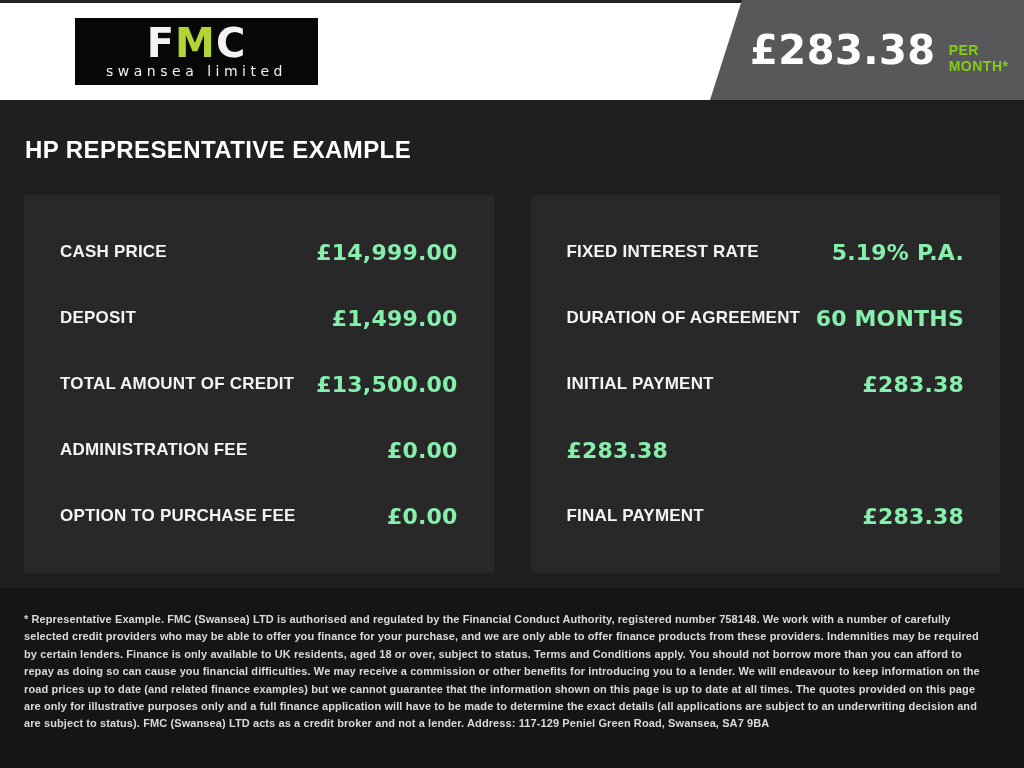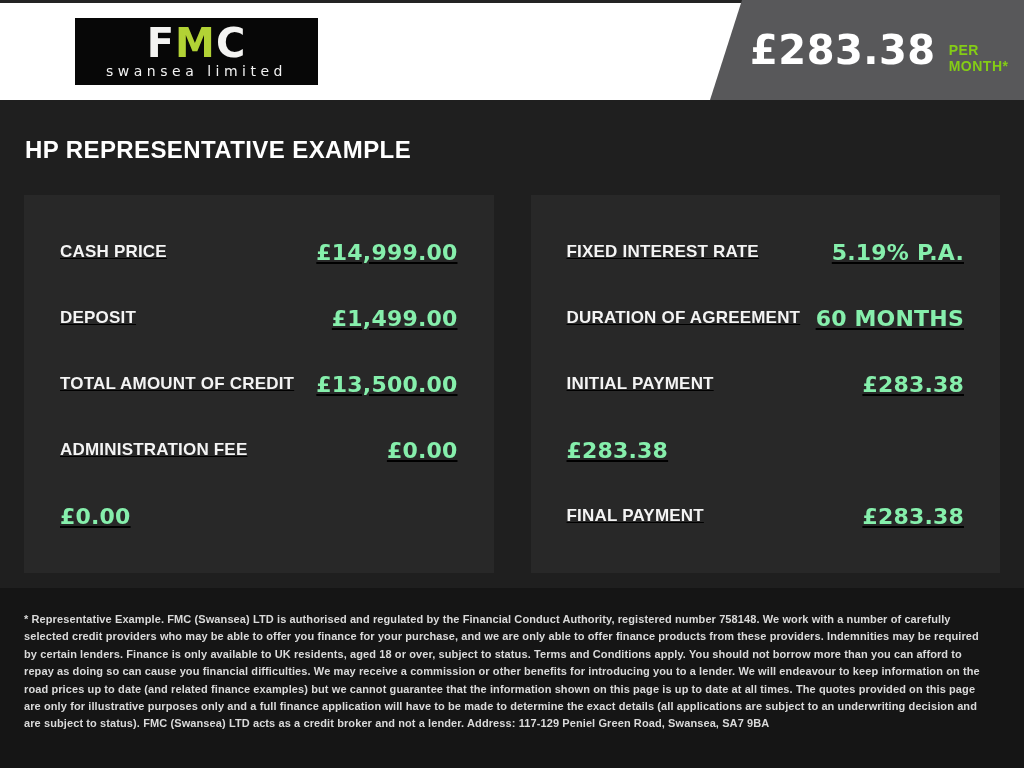--- a/index.html
+++ b/index.html
@@ -21,21 +21,21 @@
                  display:flex; align-items:center; padding-left:40px; z-index:2; }
   .price-amount { color:#ffffff; font-size:40px; font-weight:700; letter-spacing:0.5px;
                   font-family:"DejaVu Sans", sans-serif; }
   .price-suffix { color:#84cc16; font-size:14px; font-weight:700; letter-spacing:0.5px;
                   margin-left:13px; margin-top:16px; }
 
   
   .main { width:1024px; height:488px; background:#1f1f1f; }
   .page-title { color:#ffffff; font-size:24px; font-weight:700; letter-spacing:0.4px;
                 padding:36px 0 0 25px; }
-  .panels { display:flex; gap:37px; margin:31px 24px 0 24px;text-decoration:underline; }
+  .panels { display:flex; gap:37px; margin:31px 24px 0 24px; }
   .panel { flex:1; height:378px; background:#282828; padding:24px 36px;
            display:flex; flex-direction:column; }
   .finance-row { flex:1; display:flex; justify-content:space-between; align-items:center; }
   .row-label { color:#f4f4f4; font-size:17px; font-weight:700; letter-spacing:0.2px; white-space:nowrap; }
   .row-value { color:#86efac; font-size:22px; font-weight:700; letter-spacing:0.2px;
                font-family:"DejaVu Sans", sans-serif; white-space:nowrap; }
 
   
   .disclaimer-band { width:1024px; height:180px; background:#151515; padding:23px 28px 0 24px; }
   .disclaimer-text { color:#dadada; font-size:11px; font-weight:700; line-height:1.58;
@@ -81,20 +81,21 @@
           <span class="row-value">£13,500.00</span>
         </div>
 
 
         <div class="finance-row">
           <span class="row-label">ADMINISTRATION FEE</span>
           <span class="row-value">£0.00</span>
         </div>
 
         <div class="finance-row">
+          <span class="row-label">OPTION TO PURCHASE FEE</span>
           <span class="row-value">£0.00</span>
         </div>
       </div>
     <div class="panel">
 
         <div class="finance-row">
           <span class="row-label">FIXED INTEREST RATE</span>
           <span class="row-value">5.19% P.A.</span>
         </div>
 

